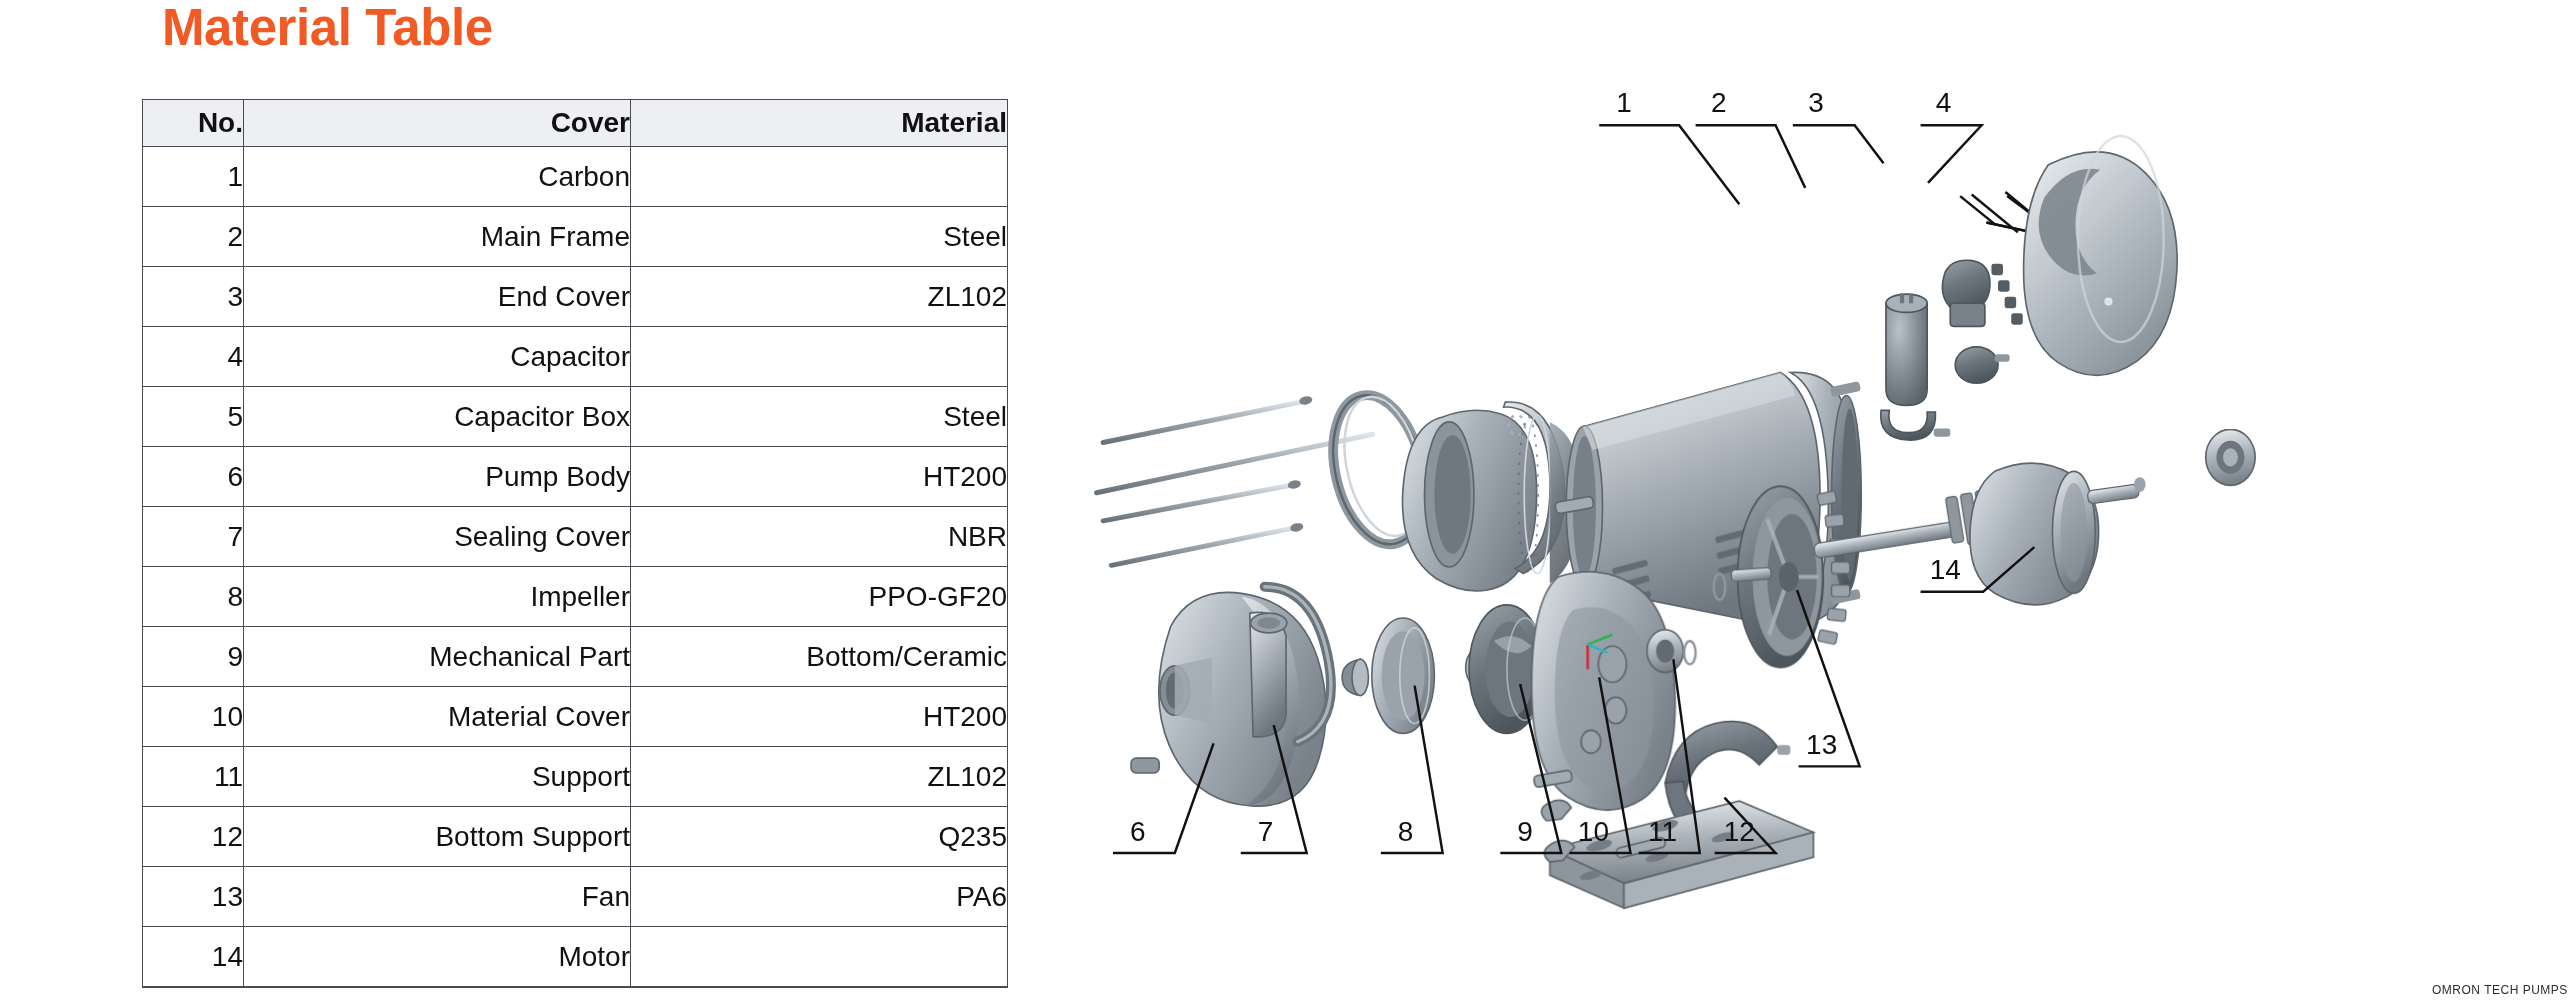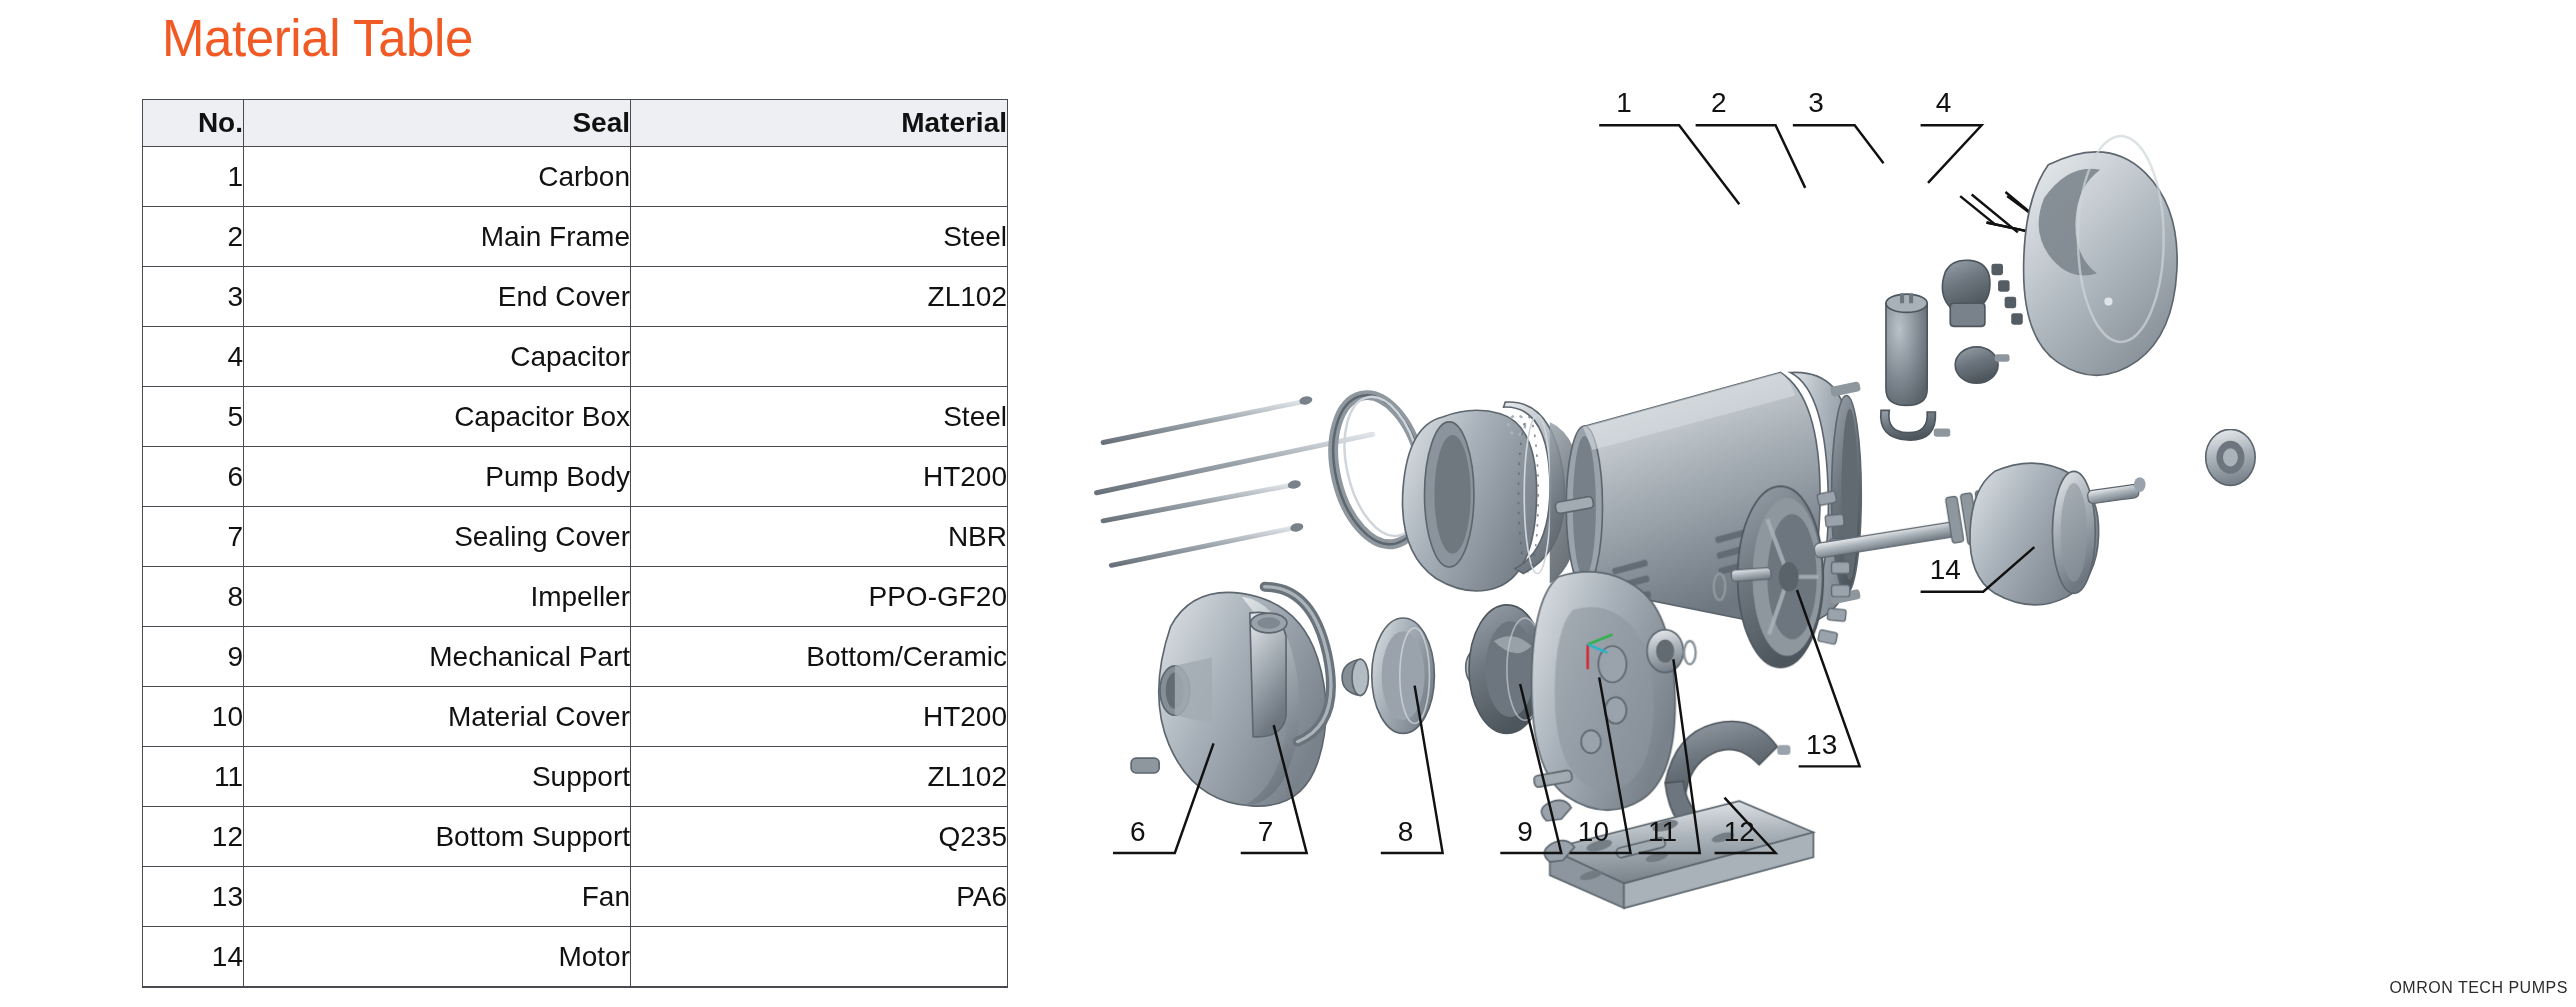--- a/index.html
+++ b/index.html
@@ -22,23 +22,23 @@
     position: absolute;
     left: 0;
     top: 0;
     width: 1088px;
     height: 1007px;
   }
 
   #page-title {
     position: absolute;
     left: 162px;
-    top: 13px;
+    top: 2px;
     font-size: 51px;
-    font-weight: normal;
+    font-weight: bold;
     letter-spacing: -0.4px;
     color: #F15A24;
     white-space: nowrap;
     line-height: 1;
   }
 
   #material-table {
     position: absolute;
     left: 142px;
     top: 99px;
@@ -87,21 +87,21 @@
     left: 0;
     top: 0;
     width: 1488px;
     height: 1007px;
   }
 
   #watermark {
     position: absolute;
     right: 8.2px;
     bottom: 10px;
-    font-size: 16px;
+    font-size: 12px;
     letter-spacing: 0.5px;
     color: #2c2c2c;
     white-space: nowrap;
   }
 
   .cal-num {
     font-family: "Liberation Sans", sans-serif;
     font-size: 34px;
     fill: #111111;
   }
@@ -115,21 +115,21 @@
 
   <table id="material-table">
     <colgroup>
       <col class="c-no">
         <col class="c-part">
         <col class="c-mat">
     </colgroup>
     <thead>
       <tr>
         <th>No.</th>
-        <th>Seal</th>
+        <th>Cover</th>
         <th>Material</th>
       </tr>
     </thead>
     <tbody>
       <tr>
         <td>1</td>
         <td>Carbon</td>
         <td></td>
       </tr>
       <tr>

